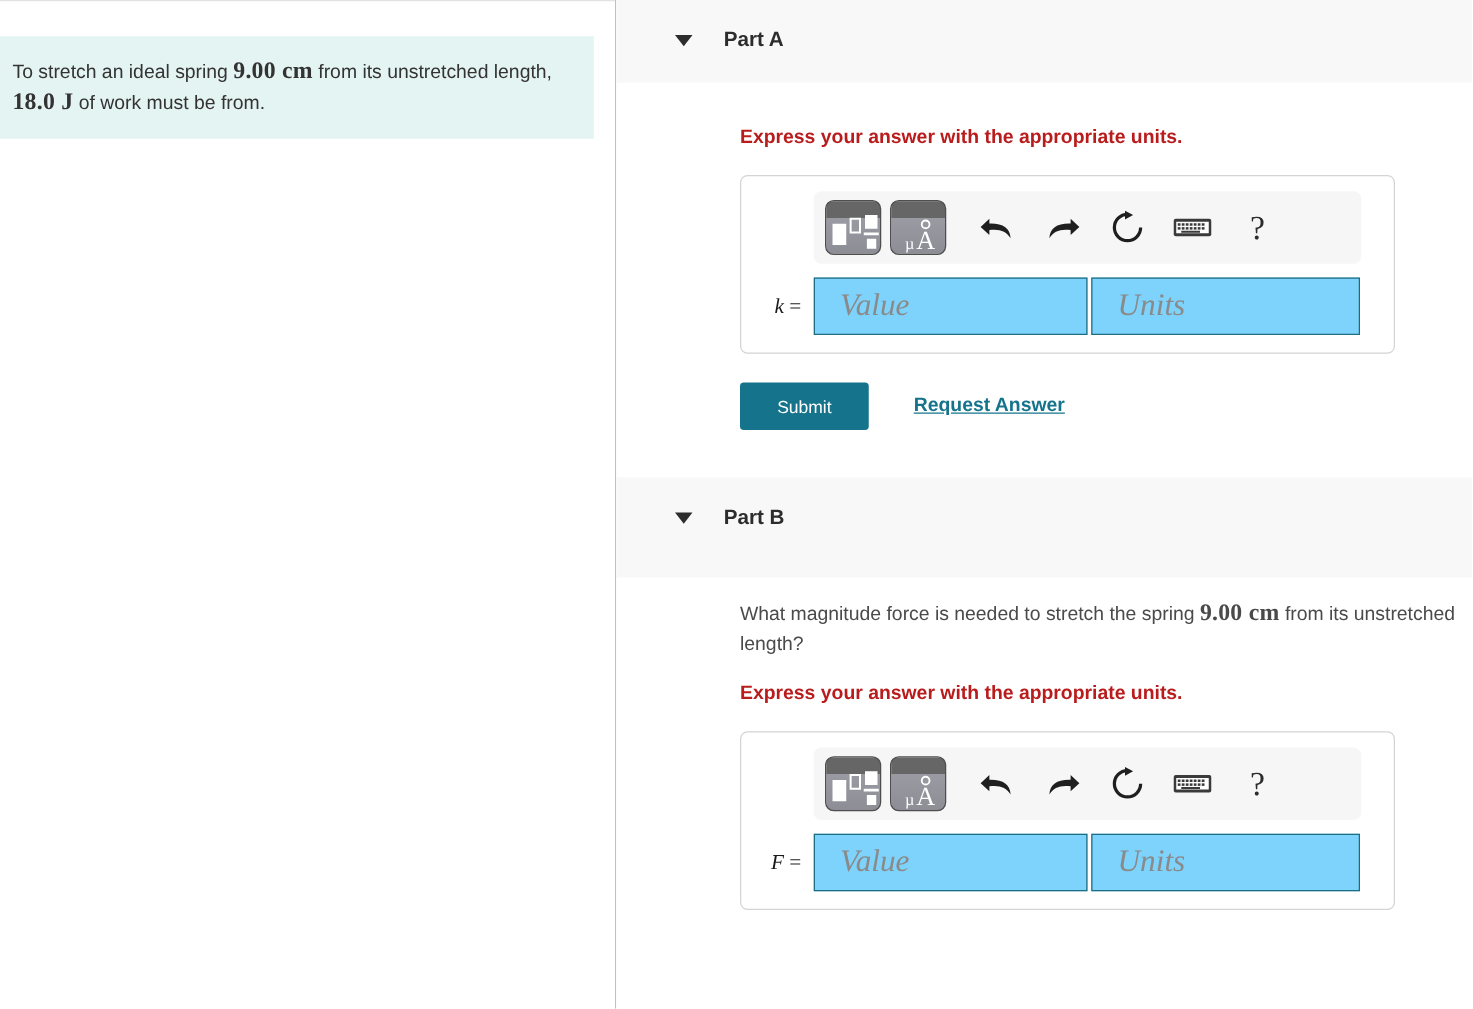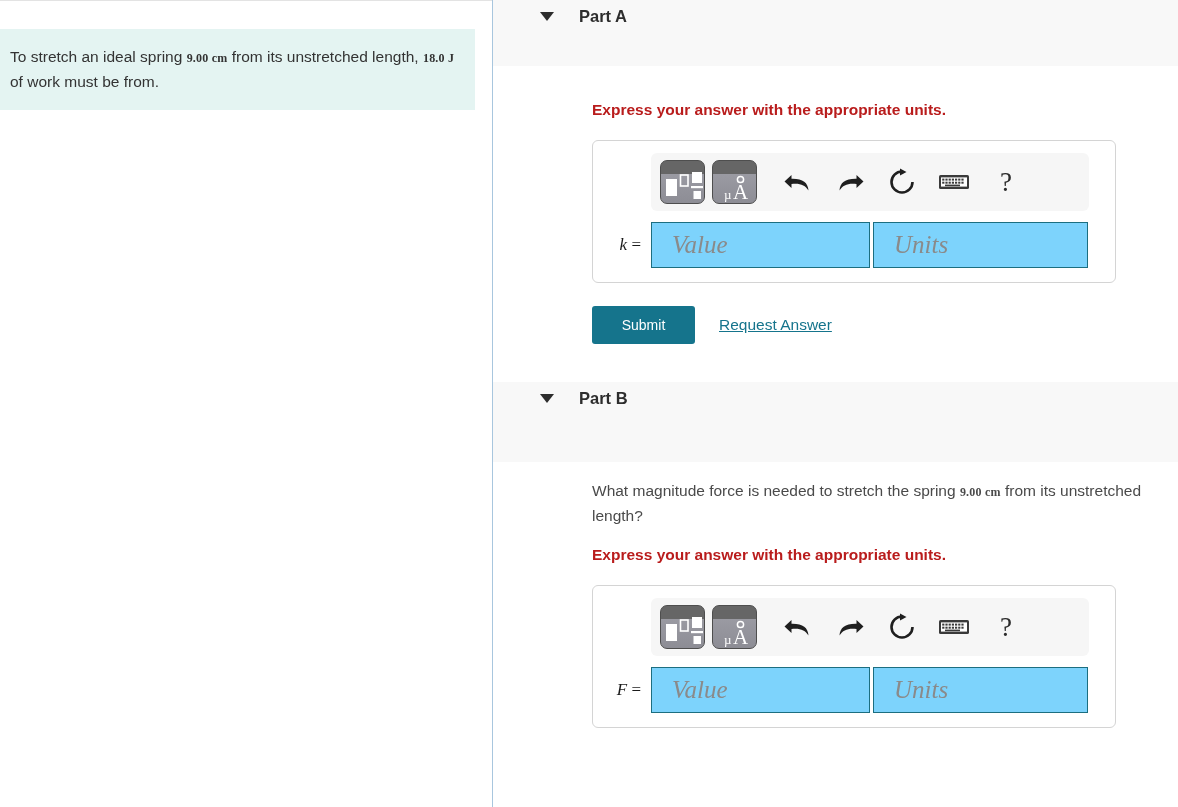--- a/index.html
+++ b/index.html
@@ -35,21 +35,21 @@
     background: #e4f4f2;
     box-sizing: border-box;
     padding: 16px 20px 16px 10px;
     font-size: 15.5px;
     line-height: 24px;
     color: #333333;
   }
   .mathunit {
     font-family: "Liberation Serif", serif;
     font-weight: bold;
-    font-size: 12px;
+    font-size: 19px;
     letter-spacing: 0.2px;
     margin-top: 32px;
   }
 
   
   #vertical-divider {
     position: absolute;
     left: 492px;
     top: 0;
     width: 1px;
@@ -67,21 +67,21 @@
     background: #ffffff;
     overflow: hidden;
   }
 
   .part-header {
     background: #f8f8f8;
     height: 66px;
     box-sizing: border-box;
     display: flex;
     align-items: flex-start;
-    padding-top: 0;
+    padding-top: 16px;
     padding-left: 47px;
   }
   .part-header.partb { height: 80px; }
 
   .disclosure-triangle {
     width: 0; height: 0;
     border-left: 7px solid transparent;
     border-right: 7px solid transparent;
     border-top: 9px solid #2d2d2d;
     margin-top: 12px;
@@ -215,24 +215,24 @@
     color: #ffffff;
     border: none;
     border-radius: 3px;
     font-family: "Liberation Sans", sans-serif;
     font-size: 14px;
     width: 103px;
     height: 38px;
     cursor: pointer;
   }
   .request-link {
-    margin-left: 24px;
+    margin-left: 36px;
     color: #15748c;
     font-size: 15.5px;
-    font-weight: normal;
+    font-weight: bold;
     text-decoration: underline;
     cursor: pointer;
   }
 
   .section-gap { height: 38px; }
 </style>
 </head>
 <body>
 
 <div id="left-panel">

